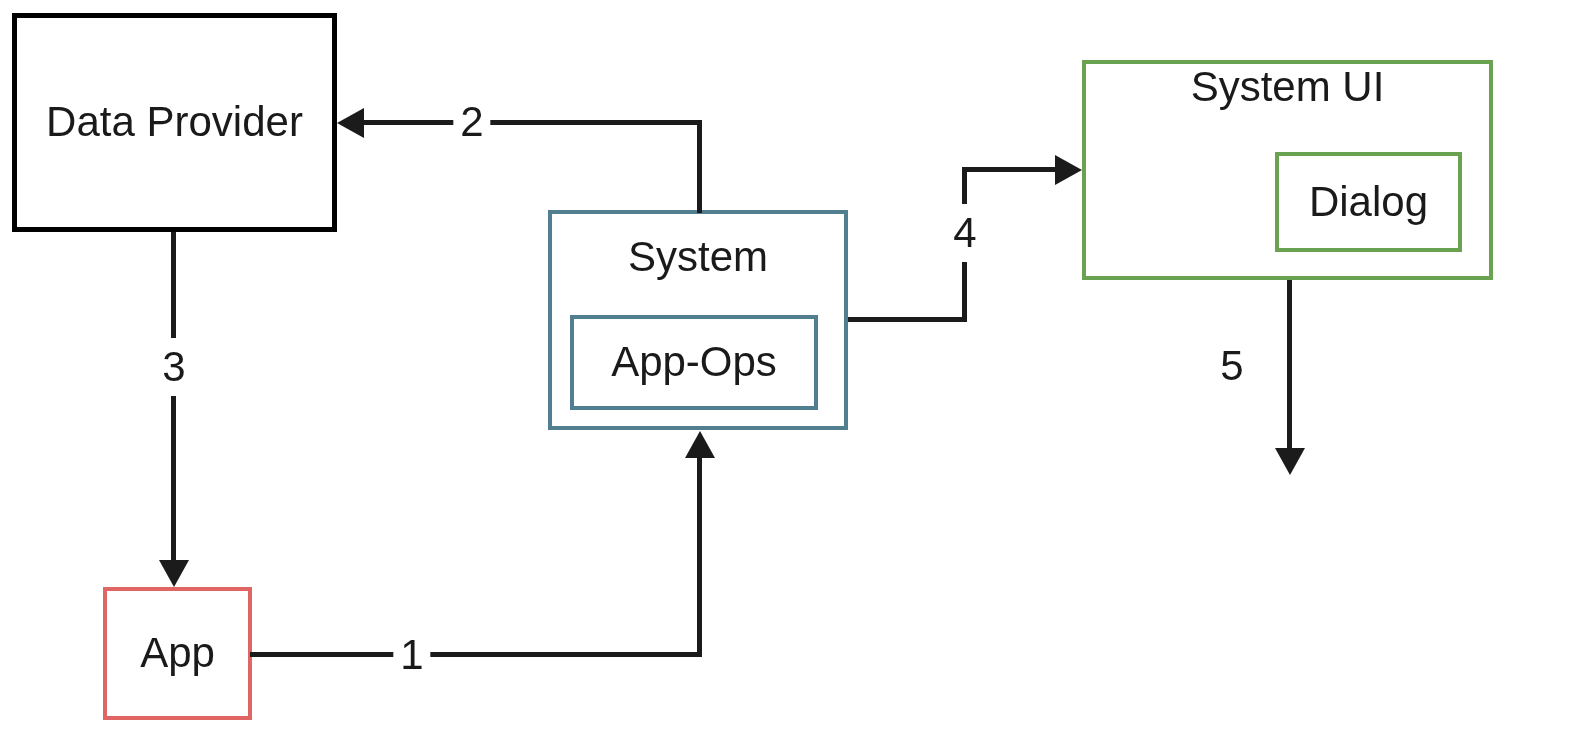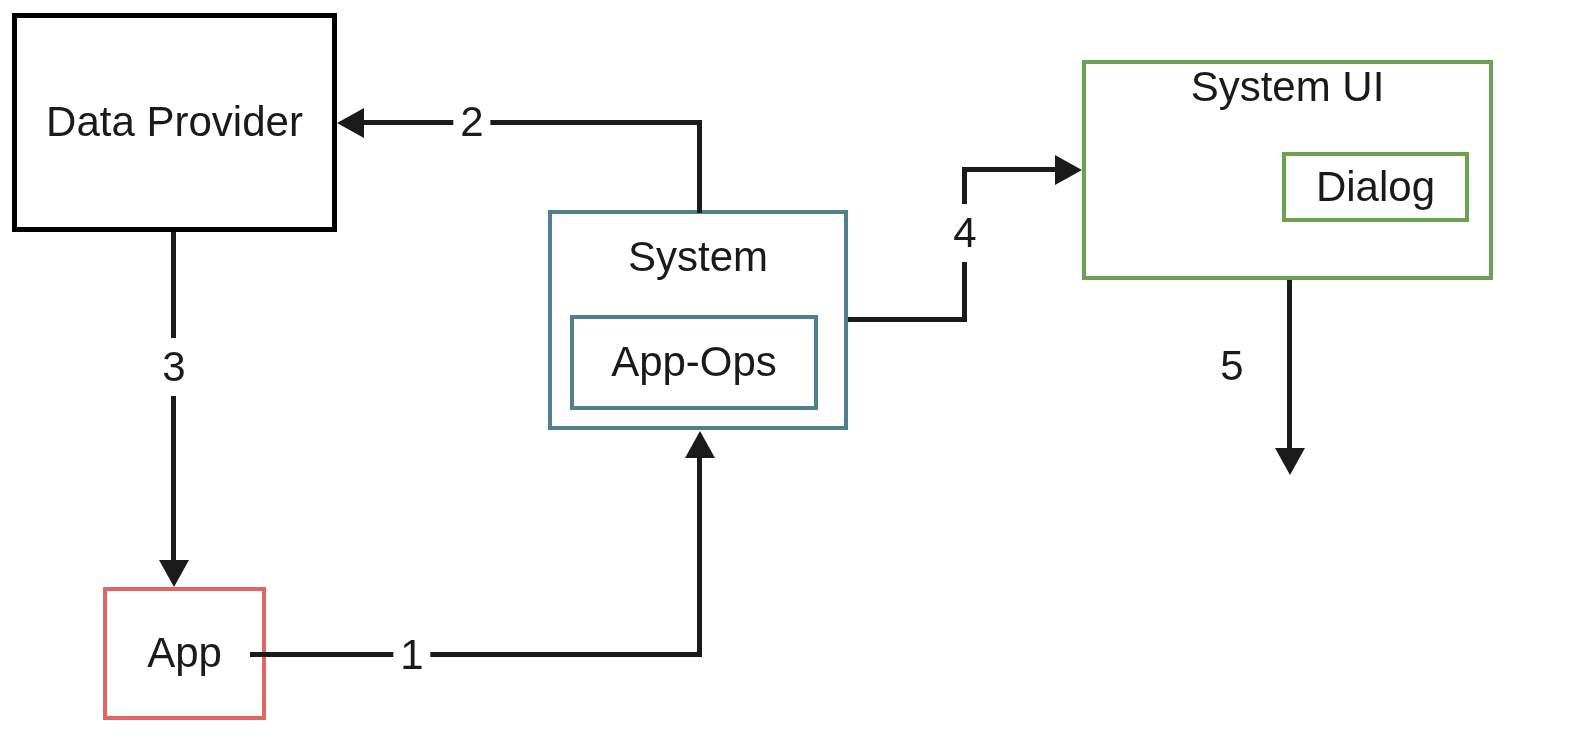--- a/index.html
+++ b/index.html
@@ -51,23 +51,23 @@
   .edge-label.hpad { padding: 0 7px; }
   .edge-label.vpad { padding: 8px 2px; }
 
   
   #n-data-provider      { left: 12px;   top: 13px;  width: 325px; height: 219px; border: 5px solid var(--black-box, #000); }
   #n-system             { left: 548px;  top: 210px; width: 300px; height: 220px; border: 4px solid var(--teal, #527f90); }
   #n-system .node-title { padding-top: 20px; }
   #n-app-ops            { left: 18px;   top: 101px; width: 248px; height: 95px;  border: 4px solid var(--teal, #527f90); }
   #n-system-ui          { left: 1082px; top: 60px;  width: 411px; height: 220px; border: 4px solid var(--green, #6ba252); }
   #n-system-ui .node-title { }
-  #n-dialog             { left: 196px;  top: 88px;  width: 187px; height: 70px; border: 4px solid var(--green, #6ba252); }
+  #n-dialog             { left: 189px;  top: 88px;  width: 187px; height: 100px; border: 4px solid var(--green, #6ba252); }
   #n-permission-manager { left: 1012px; top: 475px; width: 556px; height: 207px; border: 4px solid var(--purple, #443a8f); }
-  #n-app                { left: 103px;  top: 587px; width: 163px; height: 133px; border: 4px solid var(--red, #e06666); }
+  #n-app                { left: 103px;  top: 587px; width: 149px; height: 133px; border: 4px solid var(--red, #e06666); }
 
   
   #e1-h { left: 250px; top: 652px; width: 452px; height: 5px; }
   #e1-v { left: 697px; top: 456px; width: 5px;   height: 201px; }
   #e1-a { left: 685px; top: 431px; }
   #e1-l { left: 412px; top: 655px; }
   
   #e2-v { left: 697px; top: 121px; width: 5px;   height: 92px; }
   #e2-h { left: 358px; top: 120px; width: 344px; height: 5px; }
   #e2-a { left: 337px; top: 108px; }

